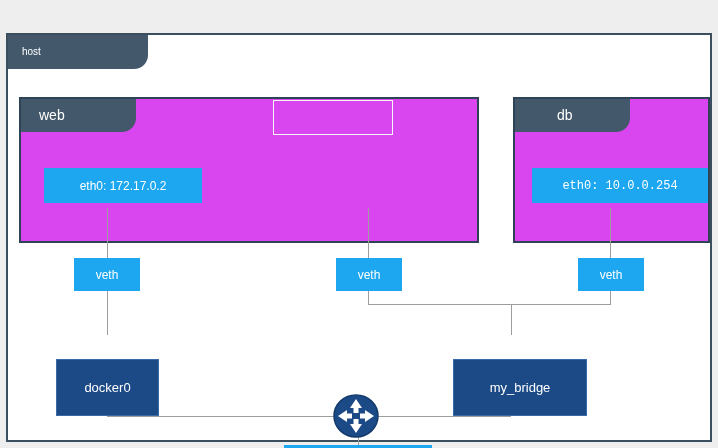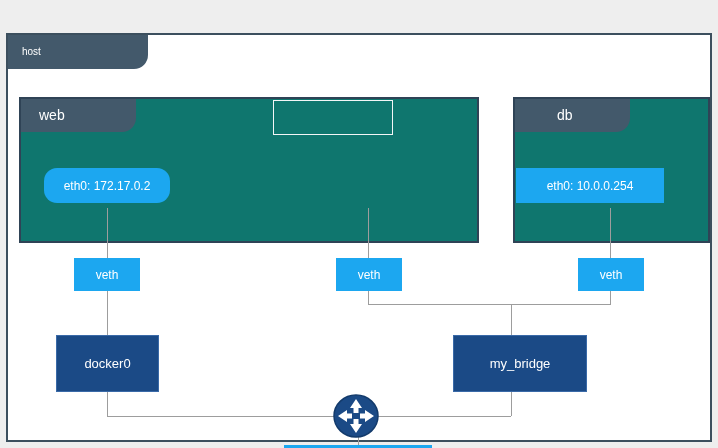--- a/index.html
+++ b/index.html
@@ -31,21 +31,21 @@
     border-radius: 0 0 14px 0;
     color: #ffffff;
     font-size: 10px;
     line-height: 34px;
     padding-left: 14px;
   }
 
   
   .container-box {
     position: absolute;
-    background: #0f766e;
+    background: #d946ef;
     border: 2px solid #2f4356;
   }
   .container-tab {
     position: absolute;
     left: 0px; top: 0px;
     background: #43596b;
     border-radius: 0 0 14px 0;
     color: #ffffff;
     font-size: 14px;
     text-align: left;
@@ -88,20 +88,21 @@
   
   .bridge {
     position: absolute;
     background: #1b4a86;
     color: #ffffff;
     font-size: 13px;
     display: flex;
     align-items: center;
     justify-content: center;
     border: 1px solid #3a6aa8;
+    margin-top: 24px;
   }
 
   
   .router-icon {
     position: absolute;
     left: 325px; top: 359px;
     width: 46px; height: 44px;
   }
 </style>
 </head>
@@ -139,24 +140,24 @@
     <div class="line v" style="left:503px; top:269px; height:31px;"></div>
 
     <div class="line v" style="left:99px; top:357px; height:24px;"></div>
     <div class="line h" style="left:99px; top:381px; width:250px;"></div>
 
     <div class="line v" style="left:503px; top:357px; height:24px;"></div>
     <div class="line h" style="left:352px; top:381px; width:151px;"></div>
 
     <div class="line v" style="left:350px; top:381px; height:29px;"></div>
 
-    <div class="iface" style="left:36px; top:133px; width:126px; height:35px;border-radius:13px;">eth0: 172.17.0.2</div>
+    <div class="iface" style="left:36px; top:133px; width:158px; height:35px;">eth0: 172.17.0.2</div>
 
 
-    <div class="iface" style="left:508px; top:133px; width:148px; height:35px;">eth0: 10.0.0.254</div>
+    <div class="iface" style="left:524px; top:133px; width:176px; height:35px;font-family:Liberation Mono, monospace;">eth0: 10.0.0.254</div>
 
     <div class="iface" style="left:66px; top:223px; width:66px; height:33px;">veth</div>
 
     <div class="iface" style="left:328px; top:223px; width:66px; height:33px;">veth</div>
 
     <div class="iface" style="left:570px; top:223px; width:66px; height:33px;">veth</div>
 
     <div class="bridge" style="left:48px; top:300px; width:103px; height:57px;">docker0</div>
 
     <div class="bridge" style="left:445px; top:300px; width:134px; height:57px;">my_bridge</div>

